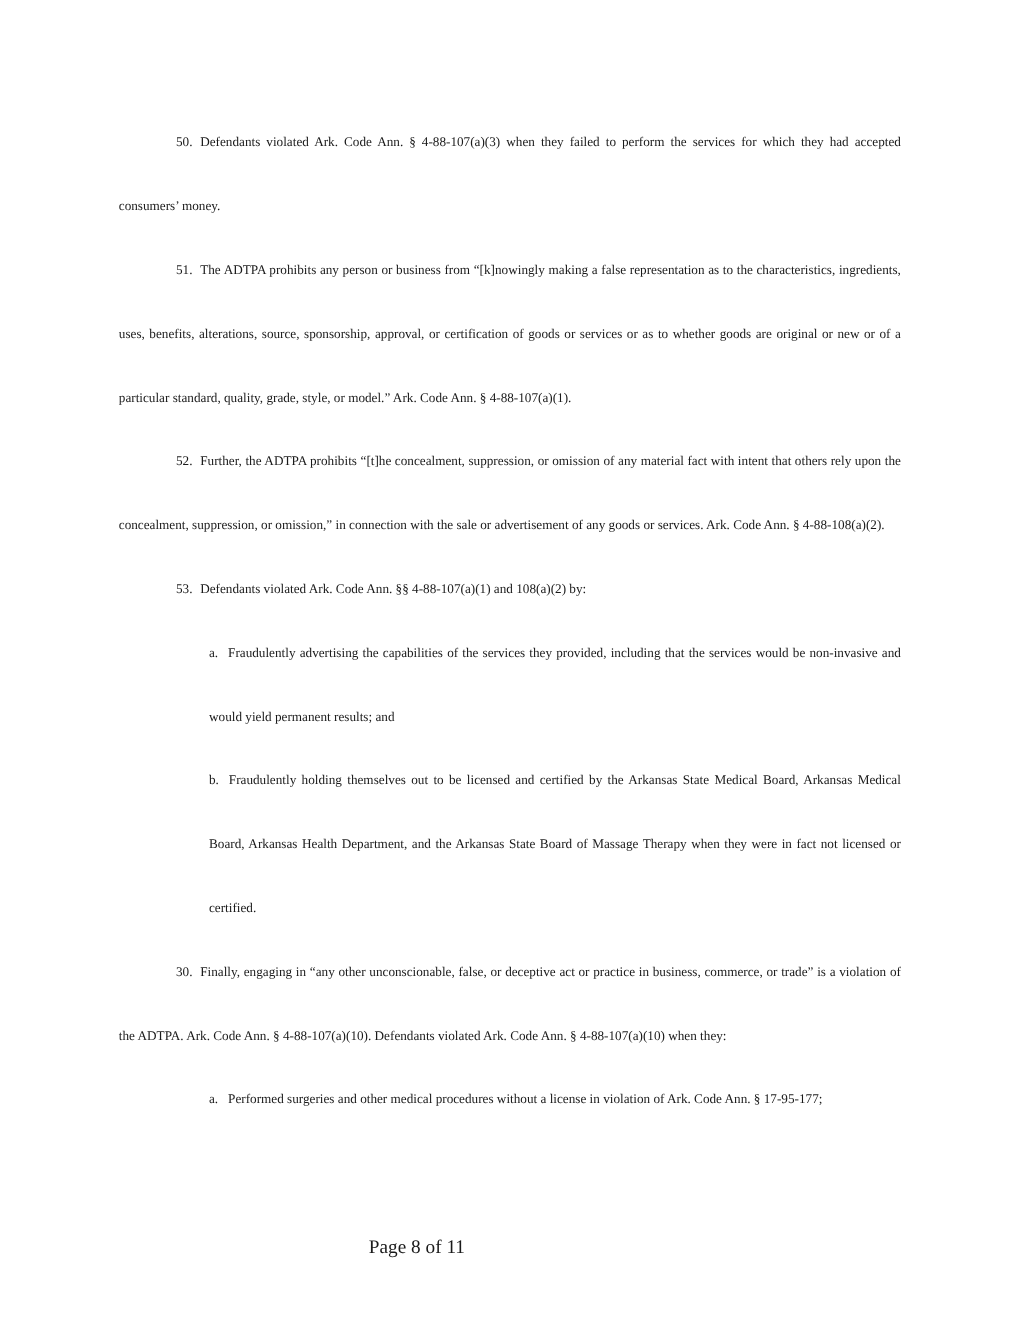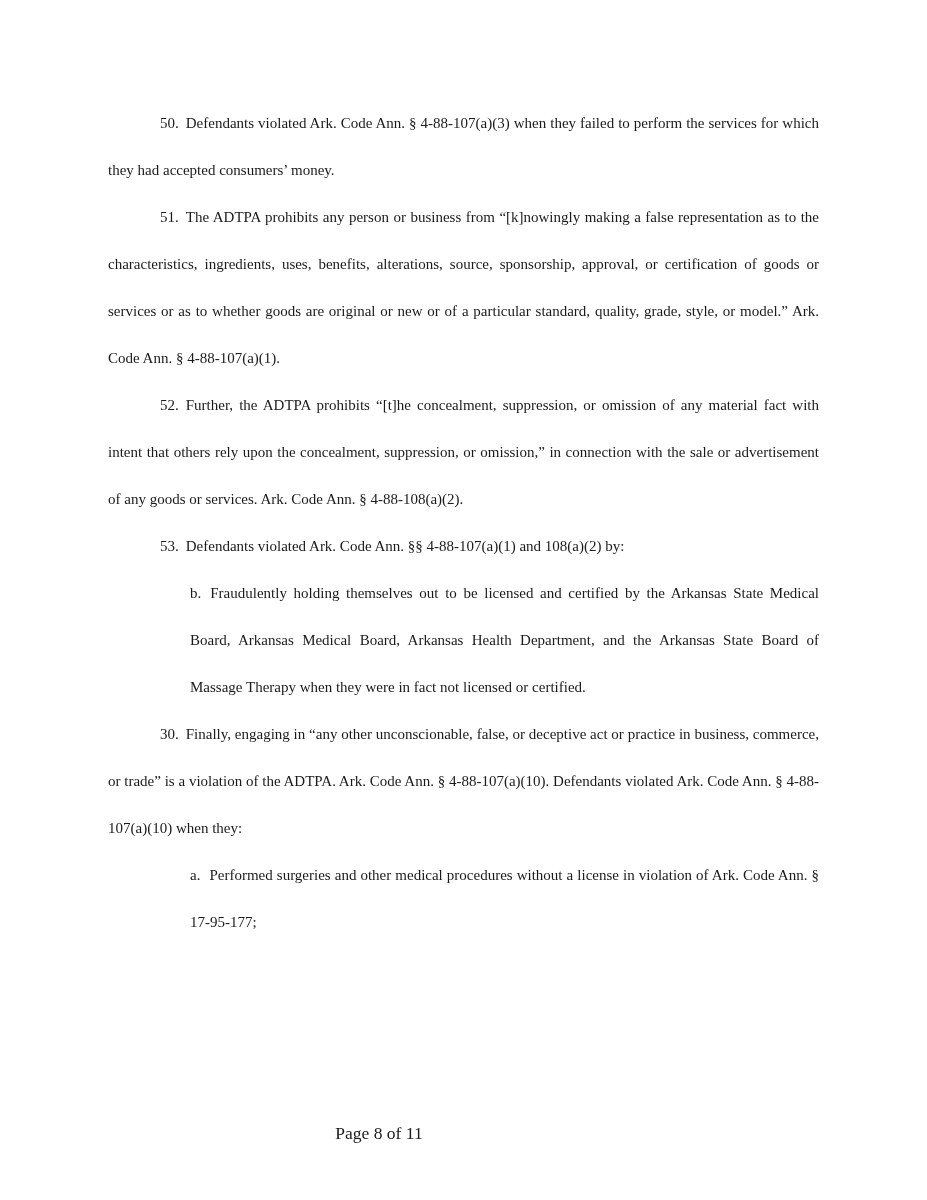--- a/index.html
+++ b/index.html
@@ -13,22 +13,22 @@
     background: #ffffff;
     font-family: "Liberation Serif", "DejaVu Serif", serif;
     color: #1a1a1a;
     overflow: hidden;
   }
   .content {
     position: absolute;
     left: 108px;
     top: 100px;
     width: 711px;
-    font-size: 15px;
-    line-height: 47px;
+    font-size: 12px;
+    line-height: 58px;
     text-align: justify;
     font-family: Liberation Serif, serif;
   }
   .para {
     margin: 0;
     padding: 0;
     text-indent: 52px;
   }
   .para .num {
     margin-right: 7px;
@@ -57,20 +57,21 @@
 <div class="content">
 
   <p class="para"><span class="num">50.</span><span>Defendants violated Ark. Code Ann. § 4-88-107(a)(3) when they failed to perform the services for which they had accepted consumers’ money.</span></p>
 
   <p class="para"><span class="num">51.</span><span>The ADTPA prohibits any person or business from “[k]nowingly making a false representation as to the characteristics, ingredients, uses, benefits, alterations, source, sponsorship, approval, or certification of goods or services or as to whether goods are original or new or of a particular standard, quality, grade, style, or model.” Ark. Code Ann. § 4-88-107(a)(1).</span></p>
 
   <p class="para"><span class="num">52.</span><span>Further, the ADTPA prohibits “[t]he concealment, suppression, or omission of any material fact with intent that others rely upon the concealment, suppression, or omission,” in connection with the sale or advertisement of any goods or services. Ark. Code Ann. § 4-88-108(a)(2).</span></p>
 
   <p class="para"><span class="num">53.</span><span>Defendants violated Ark. Code Ann. §§ 4-88-107(a)(1) and 108(a)(2) by:</span></p>
 
+  <p class="sub"><span class="marker">a.</span><span>Fraudulently advertising the capabilities of the services they provided, including that the services would be non-invasive and would yield permanent results; and</span></p>
 
   <p class="sub"><span class="marker">b.</span><span>Fraudulently holding themselves out to be licensed and certified by the Arkansas State Medical Board, Arkansas Medical Board, Arkansas Health Department, and the Arkansas State Board of Massage Therapy when they were in fact not licensed or certified.</span></p>
 
   <p class="para"><span class="num">30.</span><span>Finally, engaging in “any other unconscionable, false, or deceptive act or practice in business, commerce, or trade” is a violation of the ADTPA. Ark. Code Ann. § 4-88-107(a)(10). Defendants violated Ark. Code Ann. § 4-88-107(a)(10) when they:</span></p>
 
   <p class="sub"><span class="marker">a.</span><span>Performed surgeries and other medical procedures without a license in violation of Ark. Code Ann. § 17-95-177;</span></p>
 
 </div>
 
 <div class="footer">Page 8 of 11</div>

